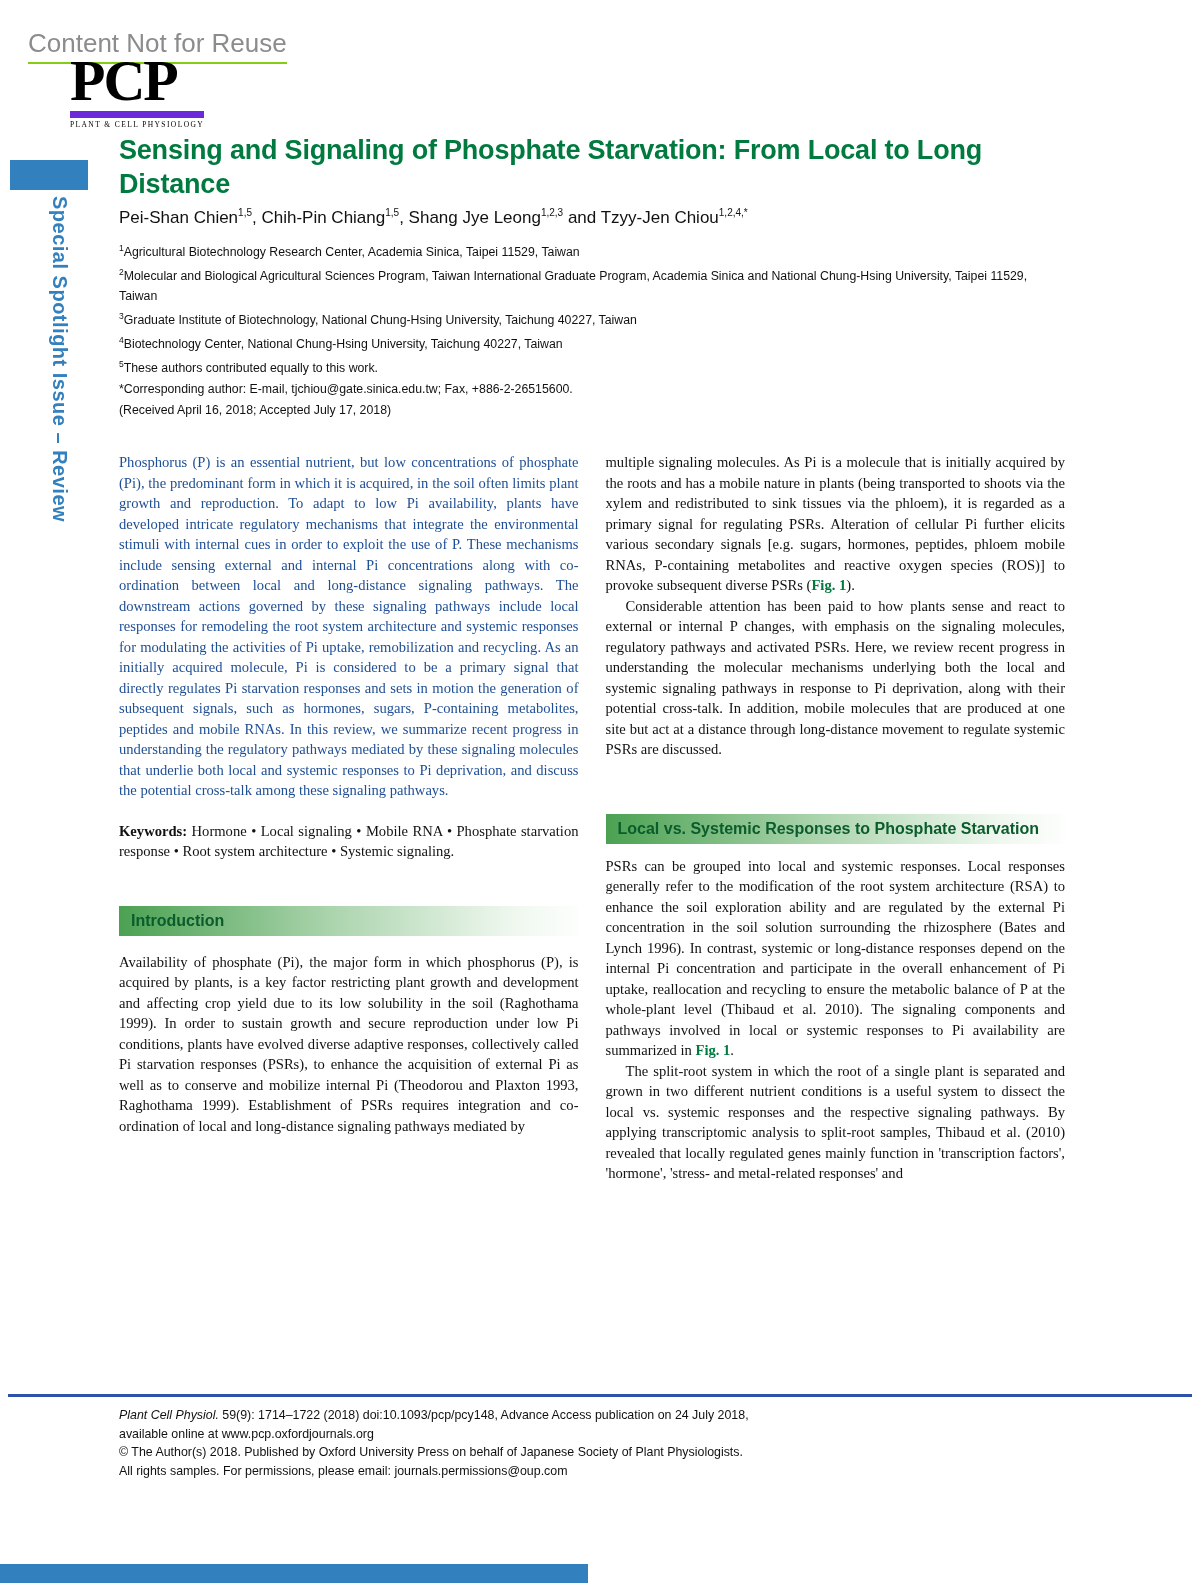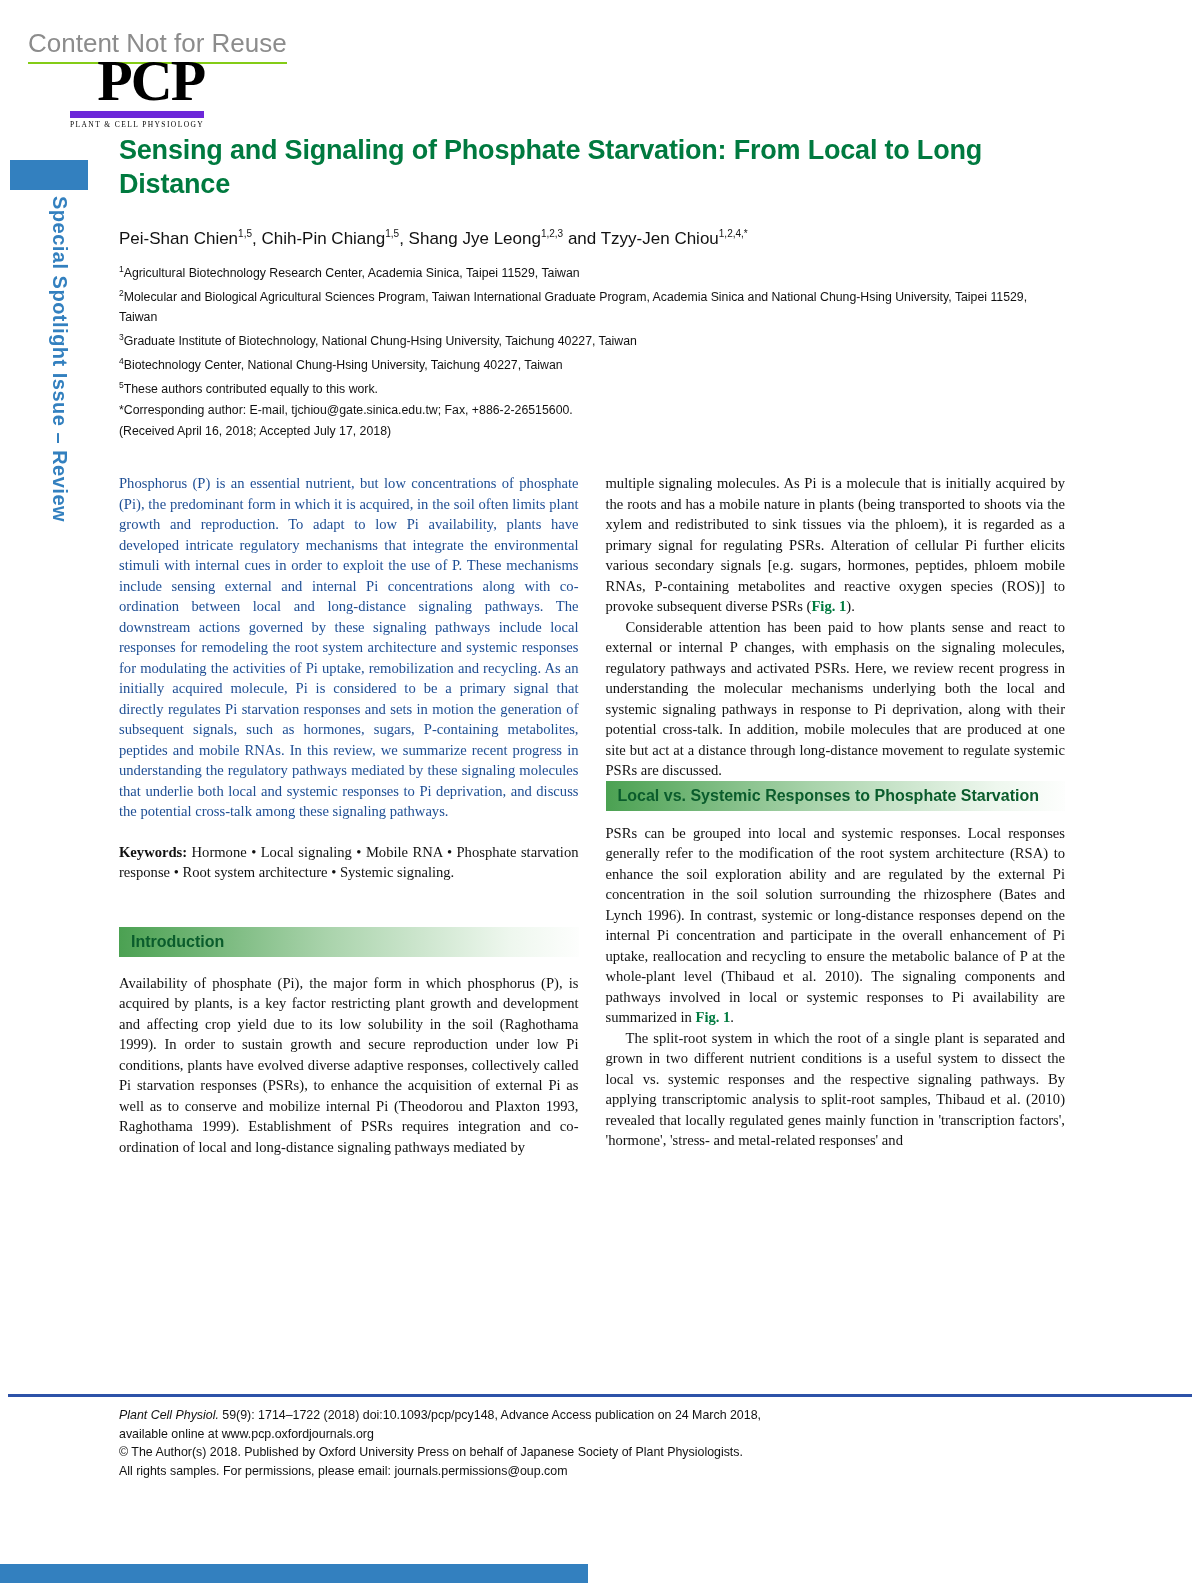--- a/index.html
+++ b/index.html
@@ -29,21 +29,21 @@
     font-family:"Liberation Sans", sans-serif;
     font-size:26px;
     color:var(--gray);
     border-bottom:2px solid #84cc16;
     padding-bottom:3px;
   }
   
   .logo{
     position:absolute;
     left:70px; top:52px;
-    text-align:right;
+    text-align:left;
     display:inline-block;
   }
   .logo-text{
     font-family:"Liberation Serif", serif;
     font-weight:bold;
     font-size:58px;
     letter-spacing:-2px;
     color:#000000;
     line-height:1.0;
   }
@@ -84,21 +84,21 @@
   .title{
     font-family:"Liberation Sans", sans-serif;
     font-weight:700;
     font-size:27px;
     line-height:34px;
     color:var(--green);
     max-width:900px;
     letter-spacing:-0.2px;
   }
   .authors{
-    margin-top:27px;
+    margin-top:6px;
     font-family:"Liberation Sans", sans-serif;
     font-size:17px;
     color:#111;
   }
   .authors sup{font-size:10px;}
   .affiliations{
     margin-top:10px;
     font-family:"Liberation Sans", sans-serif;
     font-size:12.3px;
     line-height:20px;
@@ -131,21 +131,21 @@
     font-family:"Liberation Sans", sans-serif;
     font-weight:700;
     font-size:16px;
     line-height:23px;
     color:var(--heading-green);
     background:linear-gradient(90deg, var(--grad-start) 0%, #a9d3ab 45%, #eef7ee 85%, #fdfefd 100%);
     padding:3px 10px 4px 12px;
     text-align:left;
   }
   .intro-heading{margin-top:44px; margin-bottom:16px;}
-  .local-heading{margin-bottom:12px;}
+  .local-heading{margin-top:54px; margin-bottom:12px;}
   p.body{color:#111;}
   p.body.indented{text-indent:20px;}
   .figref{
     font-weight:bold;
     color:var(--green);
   }
   
   .footer-rule{
     position:absolute;
     left:8px; right:8px; top:1394px;
@@ -216,21 +216,21 @@
         <p class="body"><span>PSRs can be grouped into local and systemic responses. Local responses generally refer to the modification of the root system architecture (RSA) to enhance the soil exploration ability and are regulated by the external Pi concentration in the soil solution surrounding the rhizosphere (Bates and Lynch 1996). In contrast, systemic or long-distance responses depend on the internal Pi concentration and participate in the overall enhancement of Pi uptake, reallocation and recycling to ensure the metabolic balance of P at the whole-plant level (Thibaud et al. 2010). The signaling components and pathways involved in local or systemic responses to Pi availability are summarized in </span><span class="figref">Fig. 1</span><span>.</span></p>
         <p class="body indented">The split-root system in which the root of a single plant is separated and grown in two different nutrient conditions is a useful system to dissect the local vs. systemic responses and the respective signaling pathways. By applying transcriptomic analysis to split-root samples, Thibaud et al. (2010) revealed that locally regulated genes mainly function in 'transcription factors', 'hormone', 'stress- and metal-related responses' and</p>
       </div>
 
     </div>
   </div>
 
   <div class="footer-rule"></div>
 
   <div class="footer">
-    <div><span class="journal-name">Plant Cell Physiol.</span><span> 59(9): 1714–1722  (2018)  doi:10.1093/pcp/pcy148, Advance Access publication on 24 March 2018,</span></div>
+    <div><span class="journal-name">Plant Cell Physiol.</span><span> 59(9): 1714–1722  (2018)  doi:10.1093/pcp/pcy148, Advance Access publication on 24 July 2018,</span></div>
     <div>available online at www.pcp.oxfordjournals.org</div>
     <div>© The Author(s) 2018. Published by Oxford University Press on behalf of Japanese Society of Plant Physiologists.</div>
     <div>All rights samples. For permissions, please email: journals.permissions@oup.com</div>
   </div>
 
   <div class="bottom-bar"></div>
 
 </div>
 
 </body></html>

